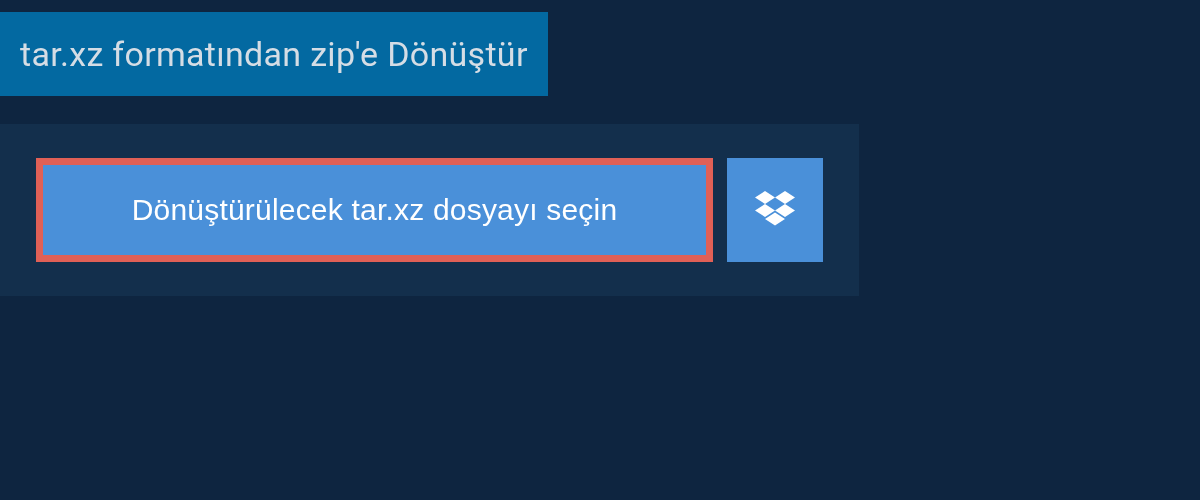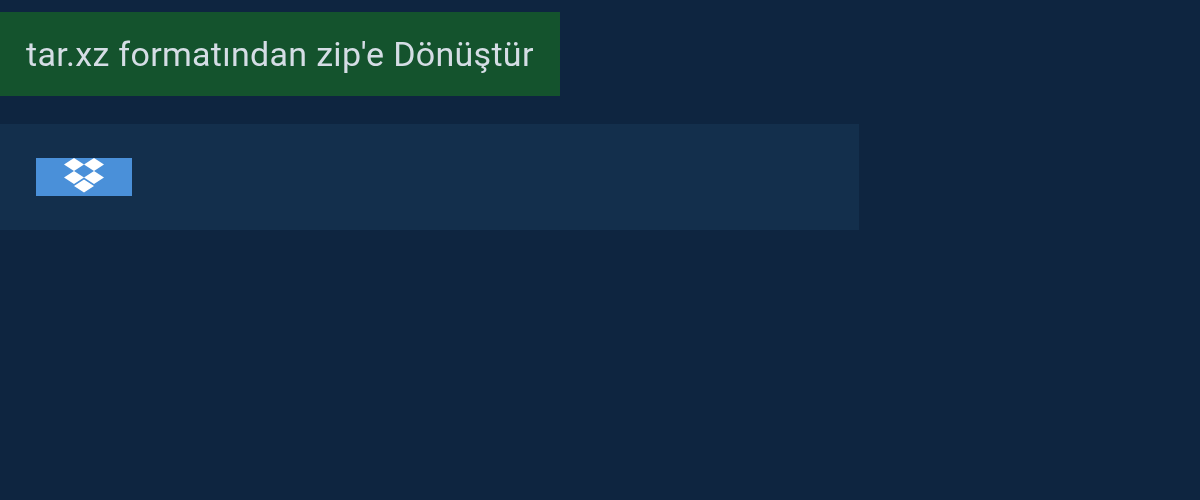--- a/index.html
+++ b/index.html
@@ -8,22 +8,22 @@
       box-sizing: border-box;
     }
     body {
       width: 1200px;
       height: 500px;
       background-color: #0e2540;
       font-family: -apple-system, BlinkMacSystemFont, "Segoe UI", Roboto, Helvetica, Arial, sans-serif;
       overflow: hidden;
     }
     .header-bar {
-      background-color: #14532d;
-      padding: 22px 26px;
+      background-color: #0369a1;
+      padding: 22px 20px;
       display: inline-block;
       margin-top: 12px;
     }
     .header-title {
       color: #d5dde5;
       font-size: 34px;
       font-weight: 400;
       letter-spacing: 0.3px;
     }
     .upload-panel {
@@ -68,20 +68,21 @@
 <body>
 
 
 
 <div class="header-bar">
   <h1 class="header-title">tar.xz formatından zip'e Dönüştür</h1>
 </div>
 
 <div class="upload-panel">
   <div class="button-row">
+    <button class="select-file-button">Dönüştürülecek tar.xz dosyayı seçin</button>
     <button class="dropbox-button">
       <svg class="dropbox-icon" viewBox="0 0 40 38">
         <path d="M10 0 L20 6.5 L10 13 L0 6.5 Z M30 0 L40 6.5 L30 13 L20 6.5 Z M0 19.5 L10 13 L20 19.5 L10 26 Z M30 13 L40 19.5 L30 26 L20 19.5 Z M10 28 L20 21.5 L30 28 L20 34.5 Z"></path>
       </svg>
     </button>
   </div>
 </div>
 
 
 

